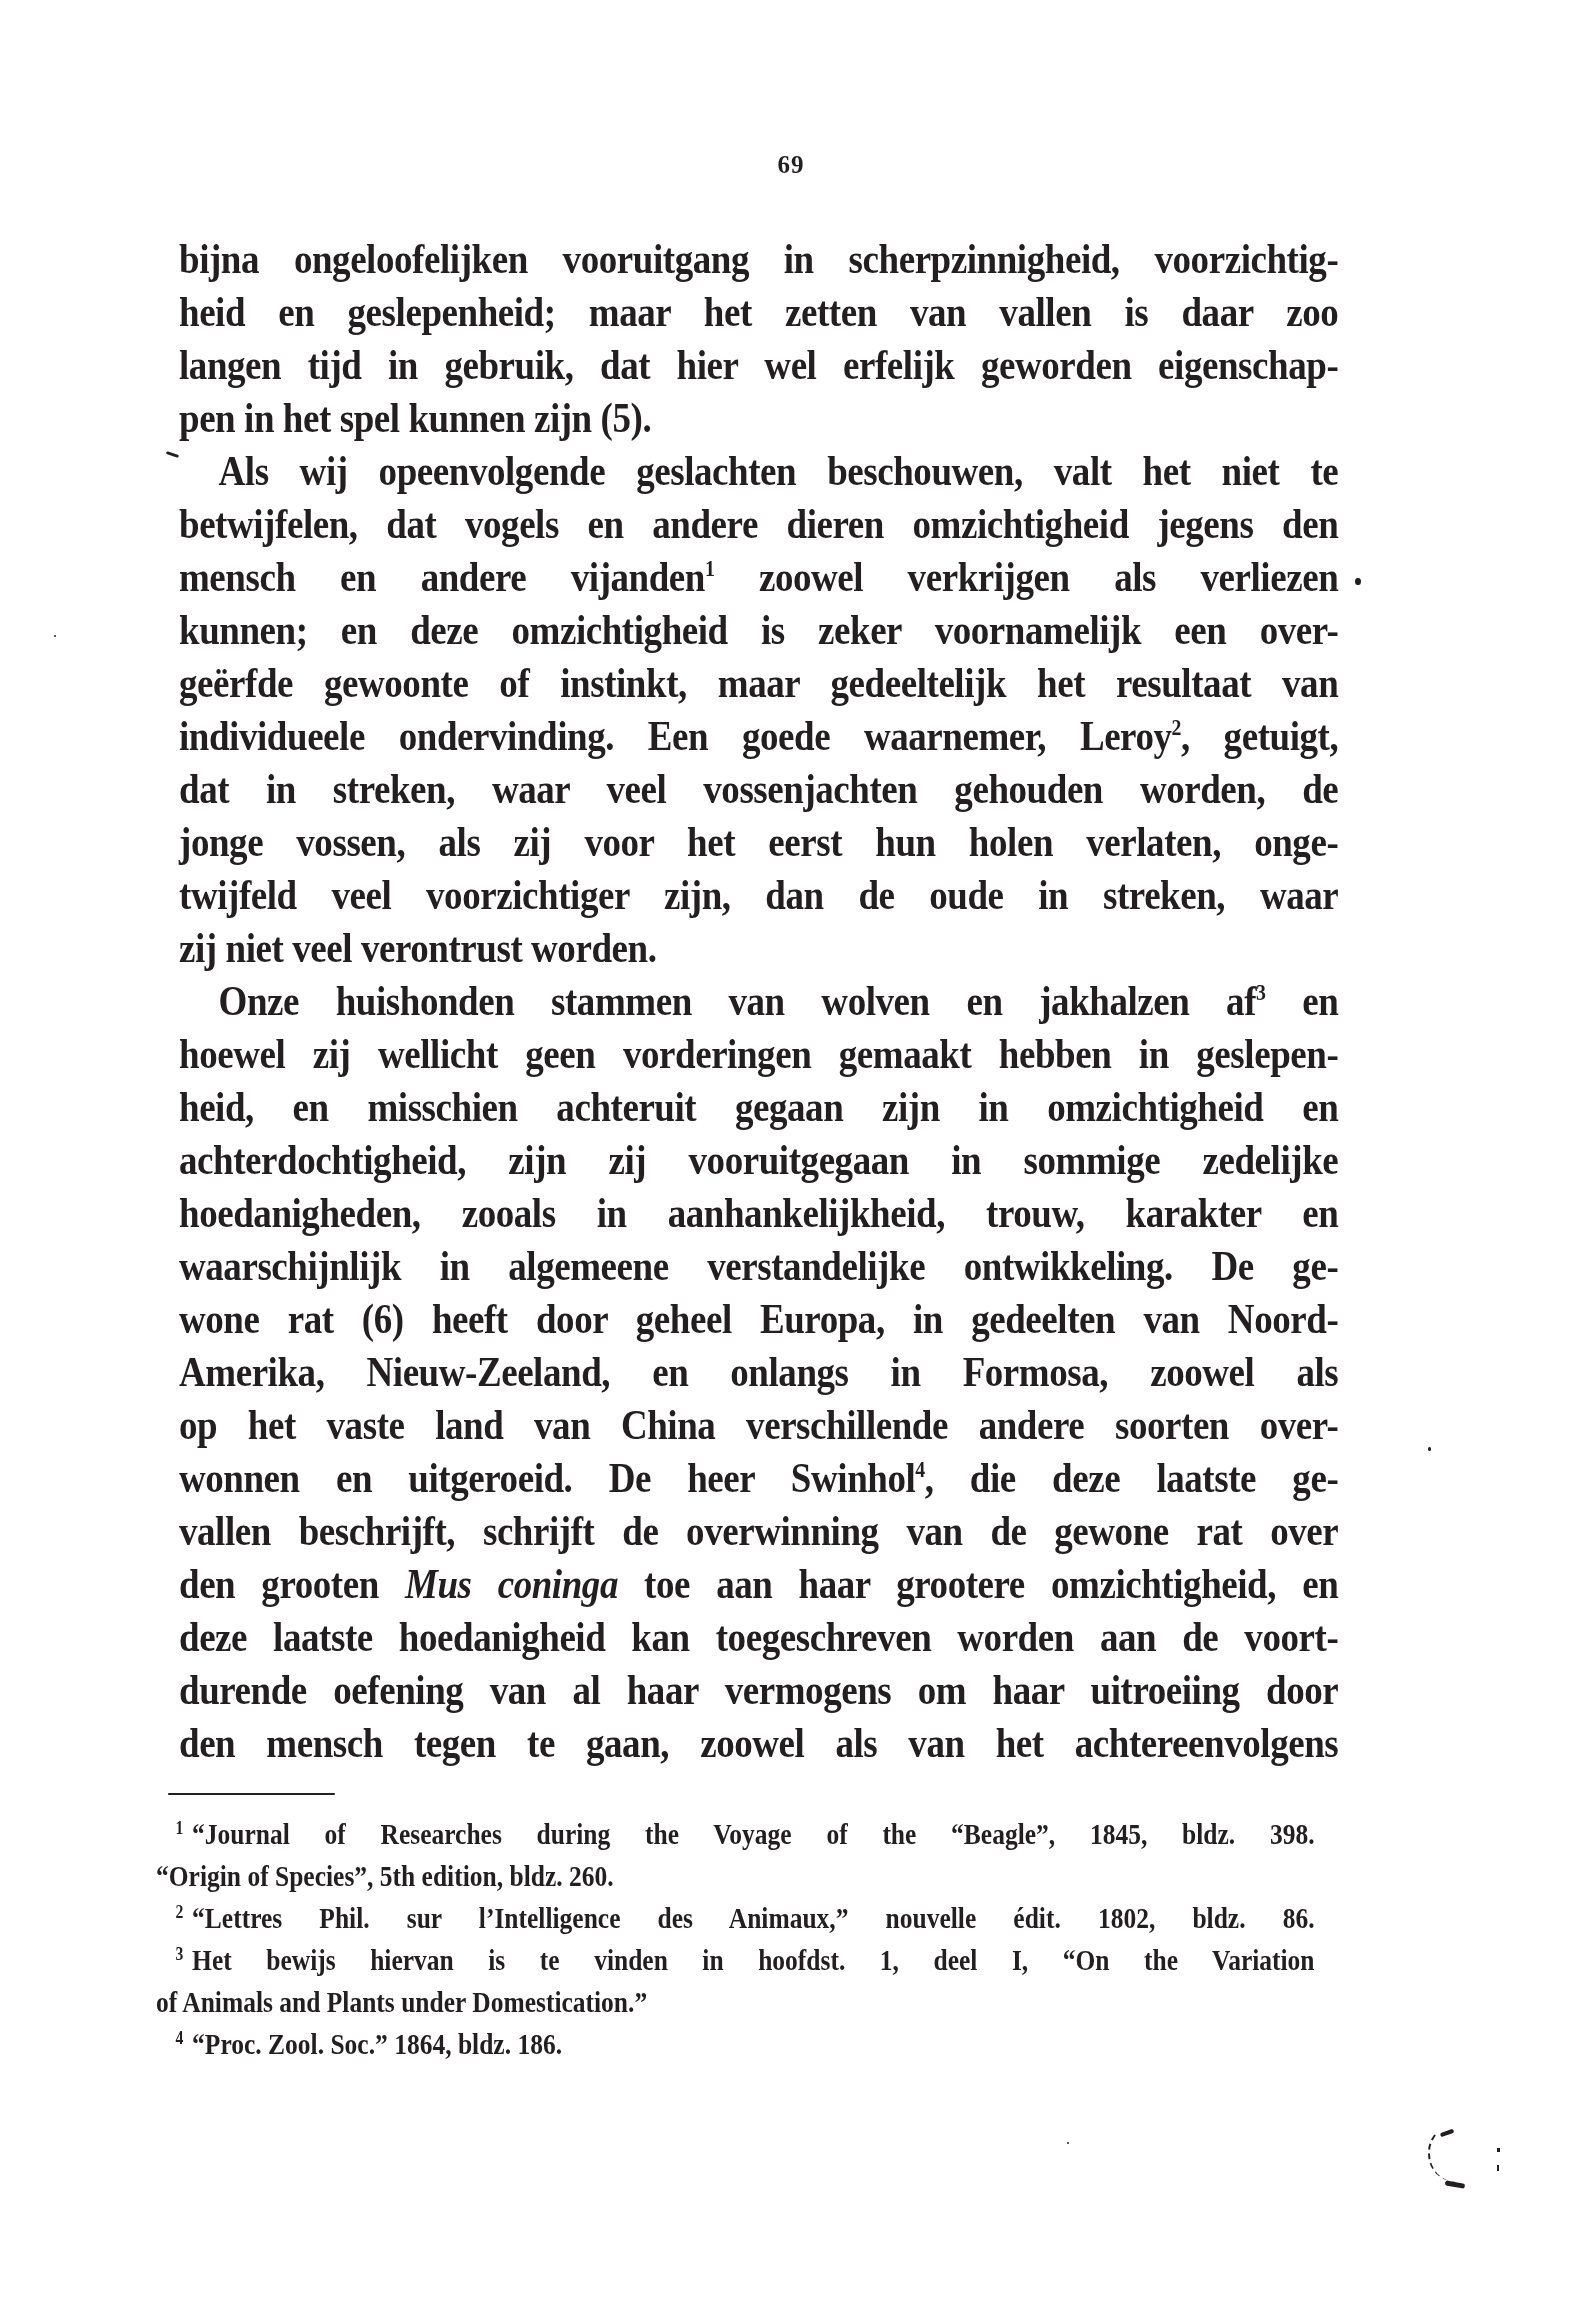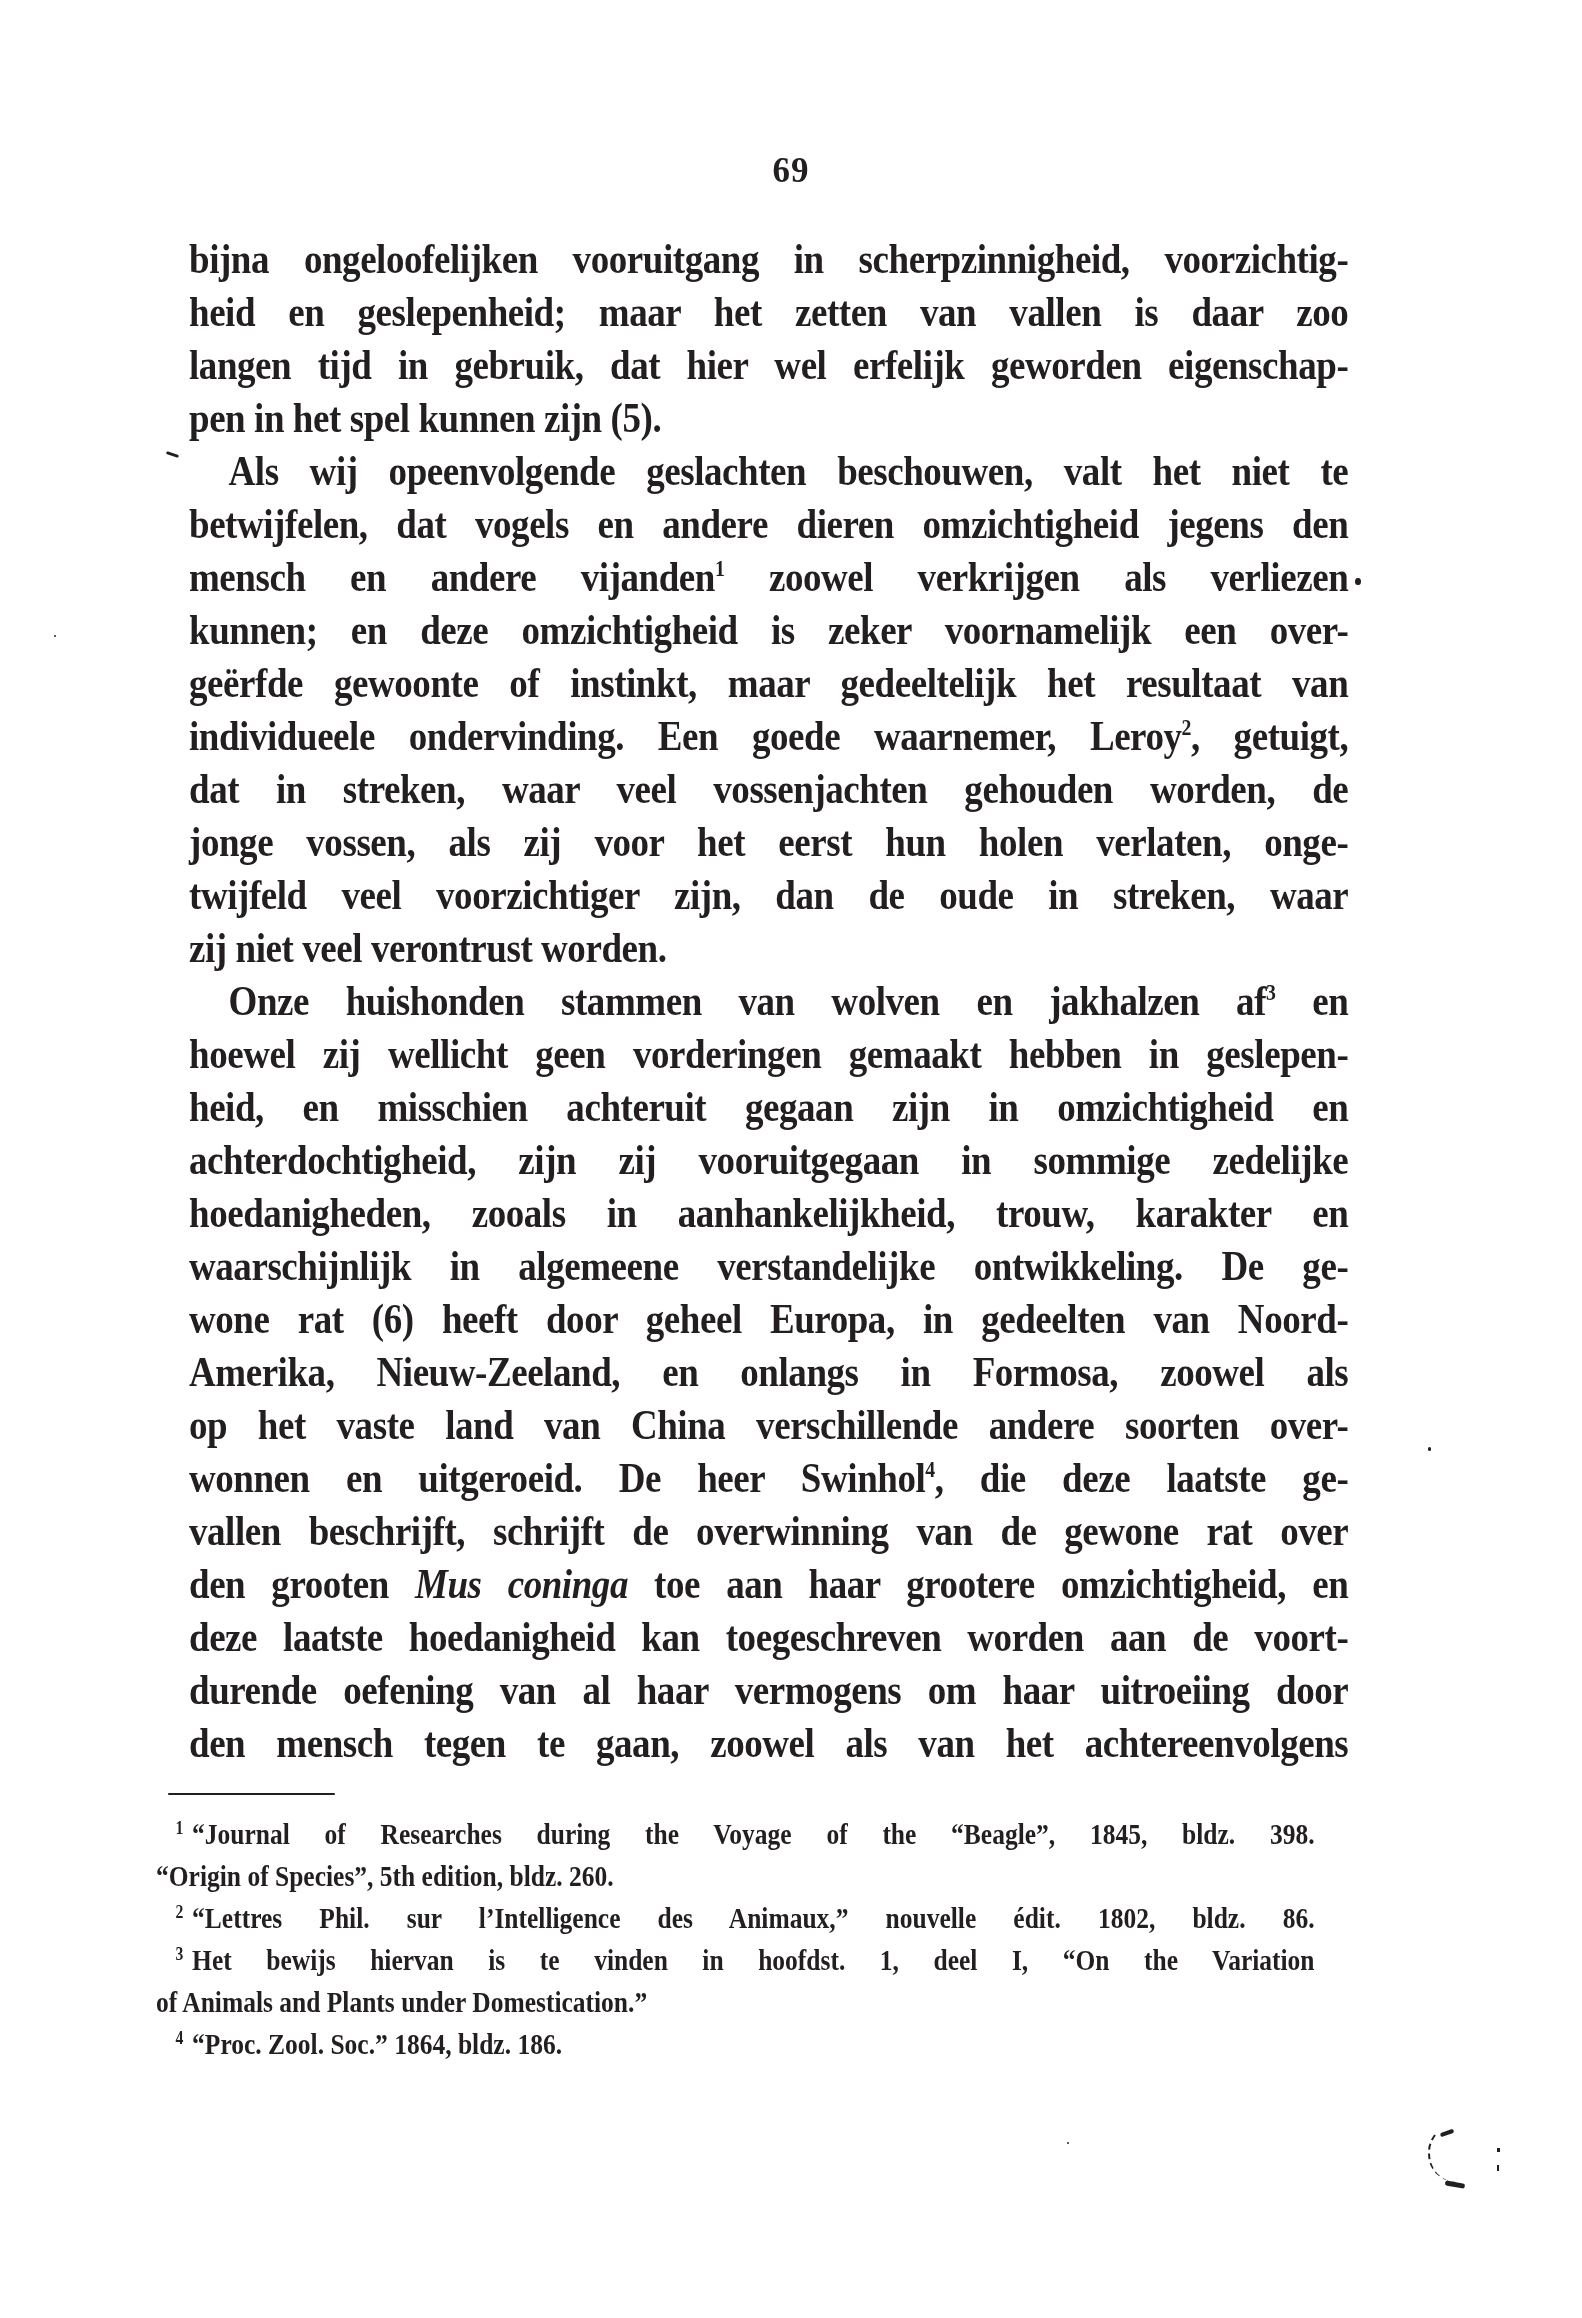--- a/index.html
+++ b/index.html
@@ -14,30 +14,29 @@
     overflow: hidden;
     font-family: "Liberation Serif", "DejaVu Serif", serif;
     color: #231f20;
   }
   .page-number {
     position: absolute;
     top: 151px;
     left: 0;
     width: 1582px;
     text-align: center;
-    font-size: 35px;
+    font-size: 25px;
     font-weight: bold;
     letter-spacing: 0.9px;
   }
   .body-text {
     position: absolute;
     top: 232px;
     left: 179px;
     width: 1159px;
-    margin-left: 10px;
   }
   .line {
     height: 53px;
     line-height: 53px;
     font-size: 43px;
     font-weight: bold;
     white-space: nowrap;
     text-align: justify;
     text-align-last: justify;
     letter-spacing: -0.5px;

